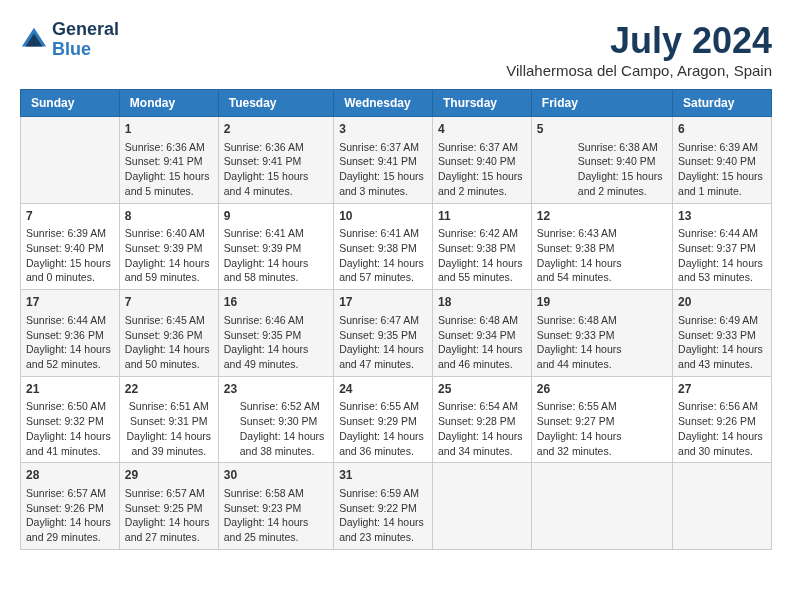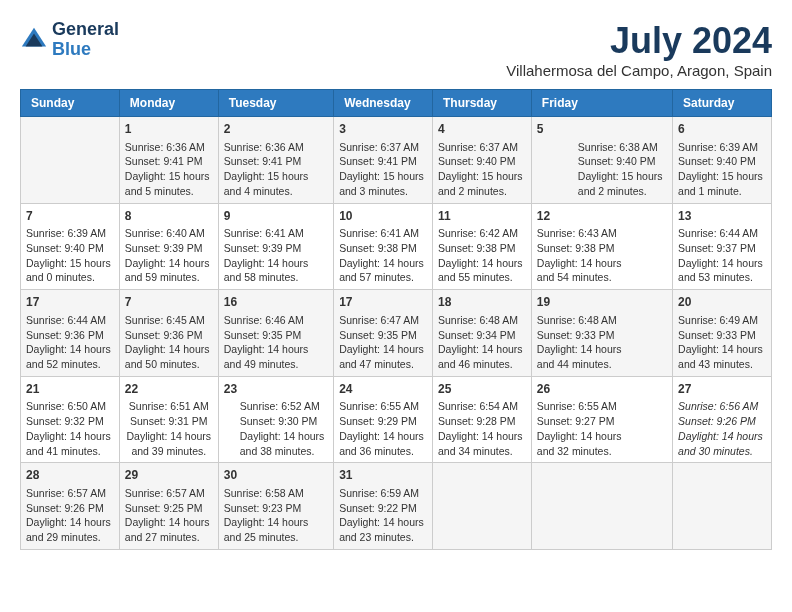--- a/index.html
+++ b/index.html
@@ -302,21 +302,21 @@
         </td>
         <td>
           <span class="day-num">26</span>
           <div class="cell-info" style="white-space: pre-line;">Sunrise: 6:55 AM
 Sunset: 9:27 PM
 Daylight: 14 hours
 and 32 minutes.</div>
         </td>
         <td>
           <span class="day-num">27</span>
-          <div class="cell-info" style="white-space: pre-line; font-style: italic;">Sunrise: 6:56 AM
+          <div class="cell-info" style="white-space: pre-line;">Sunrise: 6:56 AM
 Sunset: 9:26 PM
 Daylight: 14 hours
 and 30 minutes.</div>
         </td>
       </tr>
       <tr>
         <td>
           <span class="day-num">28</span>
           <div class="cell-info" style="white-space: pre-line;">Sunrise: 6:57 AM
 Sunset: 9:26 PM

